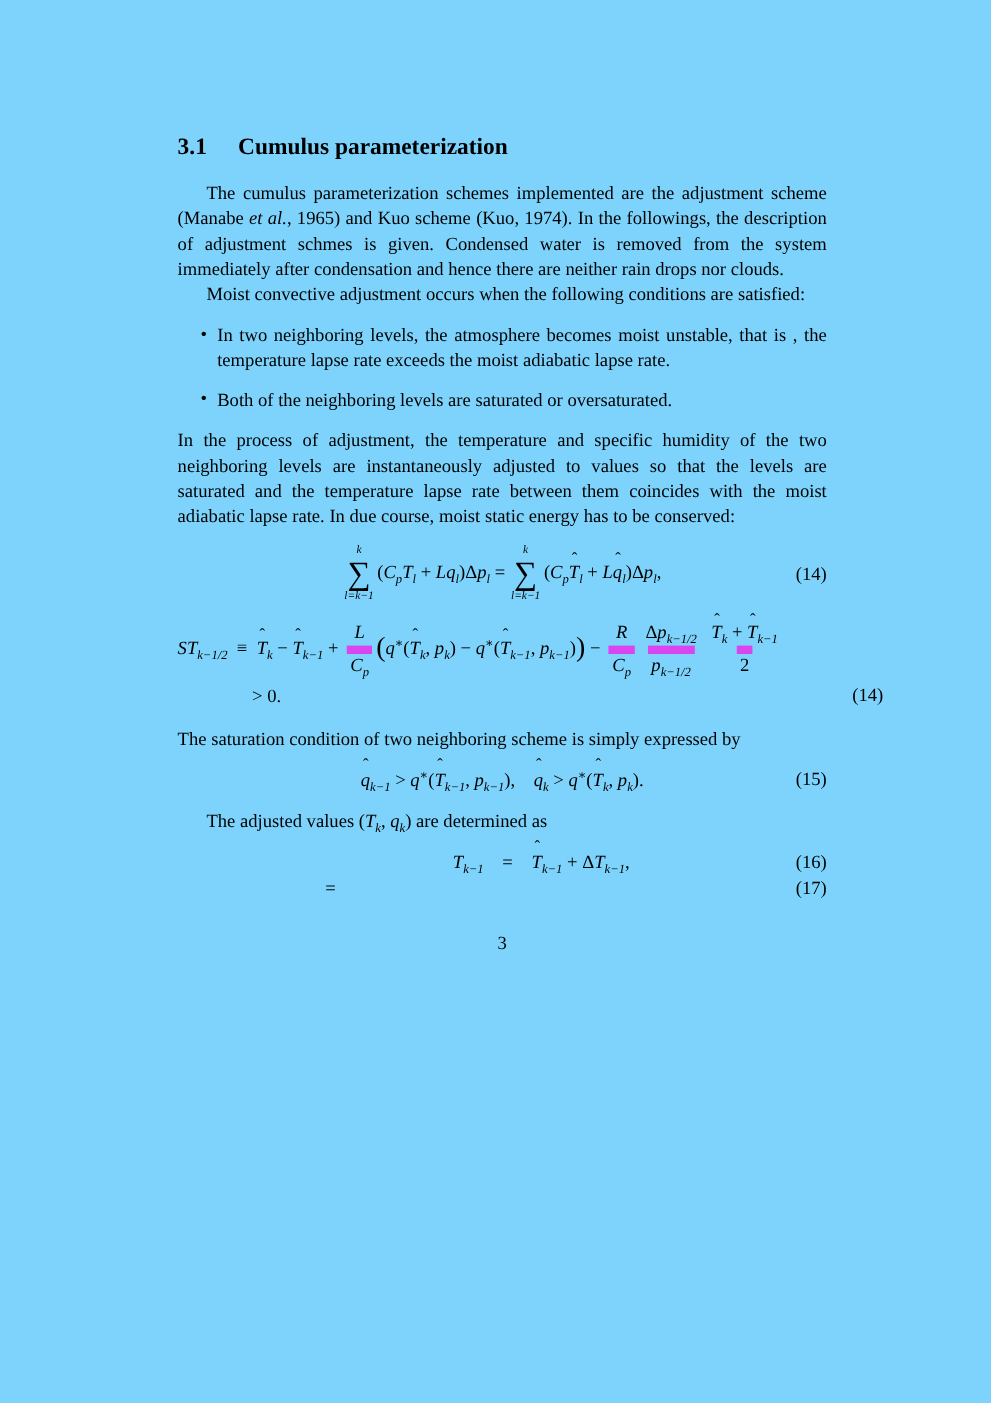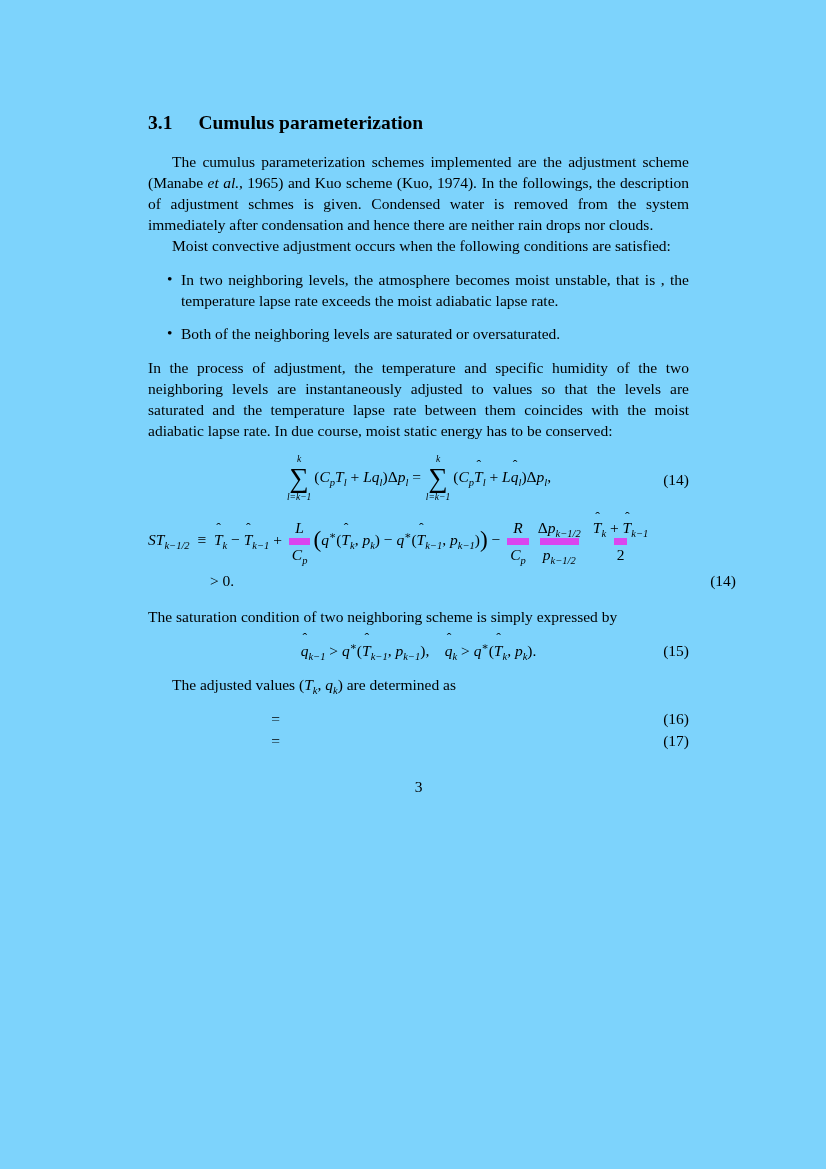--- a/index.html
+++ b/index.html
@@ -216,21 +216,23 @@
 
     <div class="eq">
       <span class="eq-body"><span class="hat">q</span><sub>k−1</sub> &gt; <span class="it">q</span><sup>∗</sup>(<span class="hat">T</span><sub>k−1</sub>, <span class="it">p</span><sub>k−1</sub>),  <span class="hat">q</span><sub>k</sub> &gt; <span class="it">q</span><sup>∗</sup>(<span class="hat">T</span><sub>k</sub>, <span class="it">p</span><sub>k</sub>).</span>
       <span class="eqno">(15)</span>
     </div>
 
     <p class="para indent">The adjusted values (<span class="it">T</span><sub>k</sub>, <span class="it">q</span><sub>k</sub>) are determined as</p>
 
     <div class="eqalign">
       <div class="row">
+        <span class="lhs"><span class="it">T</span><sub>k−1</sub></span>
         <span class="rel">=</span>
+        <span class="rhs"><span class="hat">T</span><sub>k−1</sub> + Δ<span class="it">T</span><sub>k−1</sub>,</span>
         <span class="eqno">(16)</span>
       </div>
       <div class="row">
         <span class="rel">=</span>
         <span class="eqno">(17)</span>
       </div>
     </div>
 
     <div class="pageno">3</div>
 

